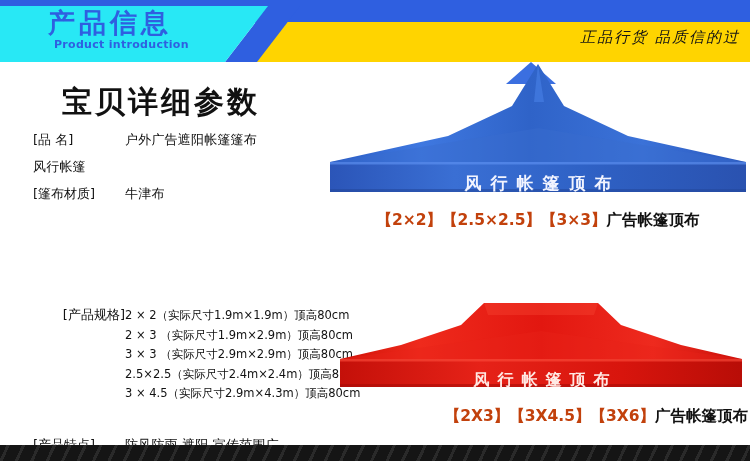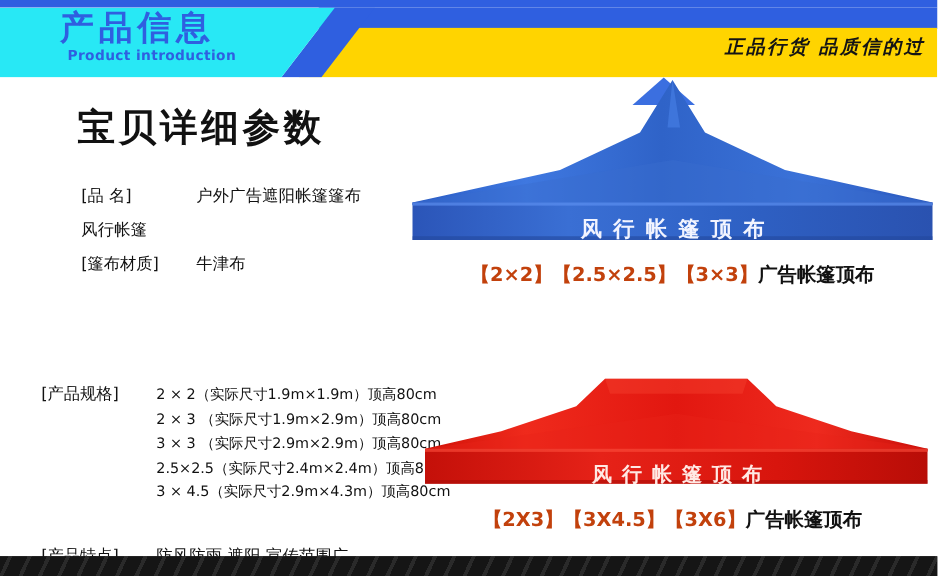--- a/index.html
+++ b/index.html
@@ -15,38 +15,38 @@
                clip-path:polygon(268px 0,300px 0,257px 56px,225px 56px);}
   .hdr-yellow{position:absolute;left:0;top:22px;width:750px;height:40px;background:#ffd400;
               clip-path:polygon(270px 0,750px 0,750px 40px,239px 40px);}
   .hdr-blueright{position:absolute;left:255px;top:6px;width:495px;height:17px;background:#2f5fe0;}
   .hdr-title{position:absolute;left:48px;top:6px;width:200px;height:34px;
              color:#2f5fe0;font-size:27px;font-weight:bold;letter-spacing:4px;
              line-height:34px;white-space:nowrap;}
   .hdr-sub{position:absolute;left:54px;top:38px;color:#2f5fe0;font-size:11px;
            font-weight:bold;letter-spacing:.3px;white-space:nowrap;}
   .hdr-slogan{position:absolute;right:10px;top:28px;color:#141414;font-size:15px;
-              font-weight:bold;font-style:italic;letter-spacing:2px;white-space:nowrap;
+              font-weight:normal;font-style:italic;letter-spacing:2px;white-space:nowrap;
               font-family:"DejaVu Serif","Liberation Serif",serif;}
   .hdr-tri{position:absolute;left:506px;top:62px;width:0;height:0;
            border-left:25px solid transparent;border-right:25px solid transparent;
            border-bottom:22px solid #3b6fe0;}
 
   
   #left{position:absolute;left:0;top:66px;width:360px;height:375px;}
   .big-title{position:absolute;left:62px;top:16px;font-size:30px;font-weight:bold;
              color:#111;letter-spacing:3px;white-space:nowrap;}
-  .spec-list{position:absolute;left:33px;top:82px;width:325px;margin-left:32px;}
+  .spec-list{position:absolute;left:33px;top:65px;width:325px;}
   .spec-row{display:flex;align-items:baseline;margin-bottom:9px;font-size:13px;color:#111;}
   .spec-label{width:92px;flex:none;white-space:nowrap;letter-spacing:0;}
   .spec-val{white-space:nowrap;letter-spacing:.2px;}
 
   .size-block{position:absolute;left:33px;top:240px;width:330px;font-size:13px;color:#111;}
   .size-head{display:flex;align-items:baseline;}
-  .size-head .spec-label{width:92px;flex:none;white-space:nowrap;}
+  .size-head .spec-label{width:92px;flex:none;white-space:nowrap;text-align:right;}
   .size-line{font-size:11.5px;white-space:nowrap;margin-bottom:4.5px;letter-spacing:0;}
   .size-line.first{margin-bottom:4.5px;}
   .size-rest{margin-left:92px;}
 
   .feat-block{position:absolute;left:33px;top:370px;width:340px;}
   .feat-row{display:flex;align-items:baseline;margin-bottom:9px;font-size:13px;color:#111;}
   .feat-row .spec-label{width:92px;flex:none;white-space:nowrap;}
 
   
   #right{position:absolute;left:328px;top:62px;width:420px;height:380px;}
@@ -60,21 +60,21 @@
   .tent-text{position:absolute;color:#f2f4ff;font-size:17px;font-weight:bold;
              letter-spacing:9px;white-space:nowrap;text-align:center;width:100%;
              font-family:"DejaVu Serif","Liberation Serif",serif;text-indent:9px;}
   .tent-text.blue-t{top:110px;left:0;}
   .tent-text.red-t{top:73px;left:0;color:#ffe9e4;font-size:16px;letter-spacing:8px;}
 
   .cap{position:absolute;width:420px;text-align:center;white-space:nowrap;
        font-size:15.5px;font-weight:bold;color:#111;
        font-family:"DejaVu Sans","Liberation Sans",sans-serif;}
   .cap-1{left:0;top:148px;}
-  .cap-2{left:0;top:344px;}
+  .cap-2{left:0;top:344px;text-align:right;}
   .cap em{font-style:normal;color:#c2410c;}
 
   
   #footer{position:absolute;left:0;bottom:0;width:750px;height:16px;background:#151515;
     background-image:repeating-linear-gradient(115deg,#151515 0 6px,#2a2a2a 6px 9px,#151515 9px 14px);}
 </style>
 </head>
 <body>
 
 <div id="header">

